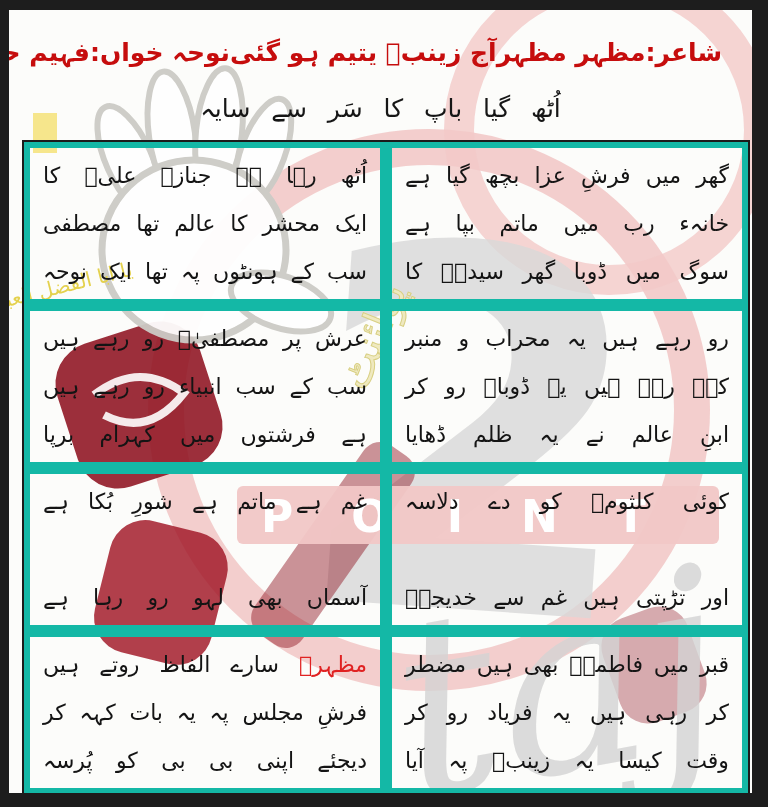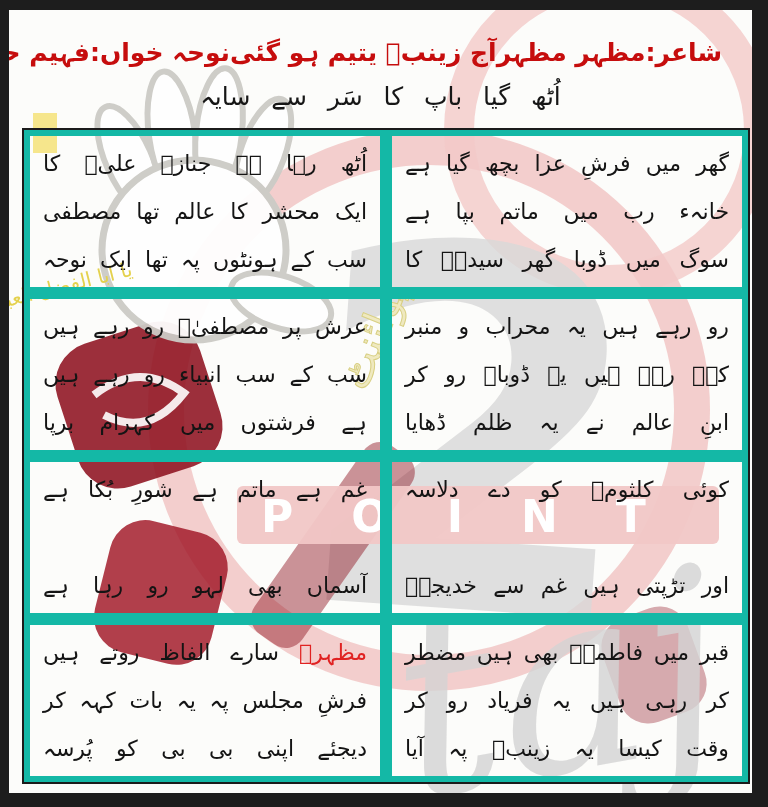--- a/index.html
+++ b/index.html
@@ -16,21 +16,21 @@
   .watermark{position:absolute;left:0;top:0;z-index:0;pointer-events:none;}
   .content{position:relative;z-index:1;}
   .header{
     display:flex;direction:rtl;justify-content:space-between;align-items:center;
     padding:16px 30px 0 30px;height:52px;
   }
   .hdr{
     font-size:25px;font-weight:bold;color:#c60d0d;direction:rtl;white-space:nowrap;
   }
   .matla{
-    margin-top:4px;text-align:center;direction:rtl;
+    margin-top:16px;text-align:center;direction:rtl;
     font-size:25px;color:#161616;word-spacing:13px;height:40px;
   }
   .lyrics-table{
     width:724px;margin:6px 0 0 13px;
     display:grid;grid-template-columns:1fr 1fr;grid-auto-rows:163px;
     direction:rtl;border:2px solid #1b1b1b;background:transparent;
   }
   .cell{
     border:6px solid #14b8a6;
     display:flex;flex-direction:column;justify-content:space-between;

